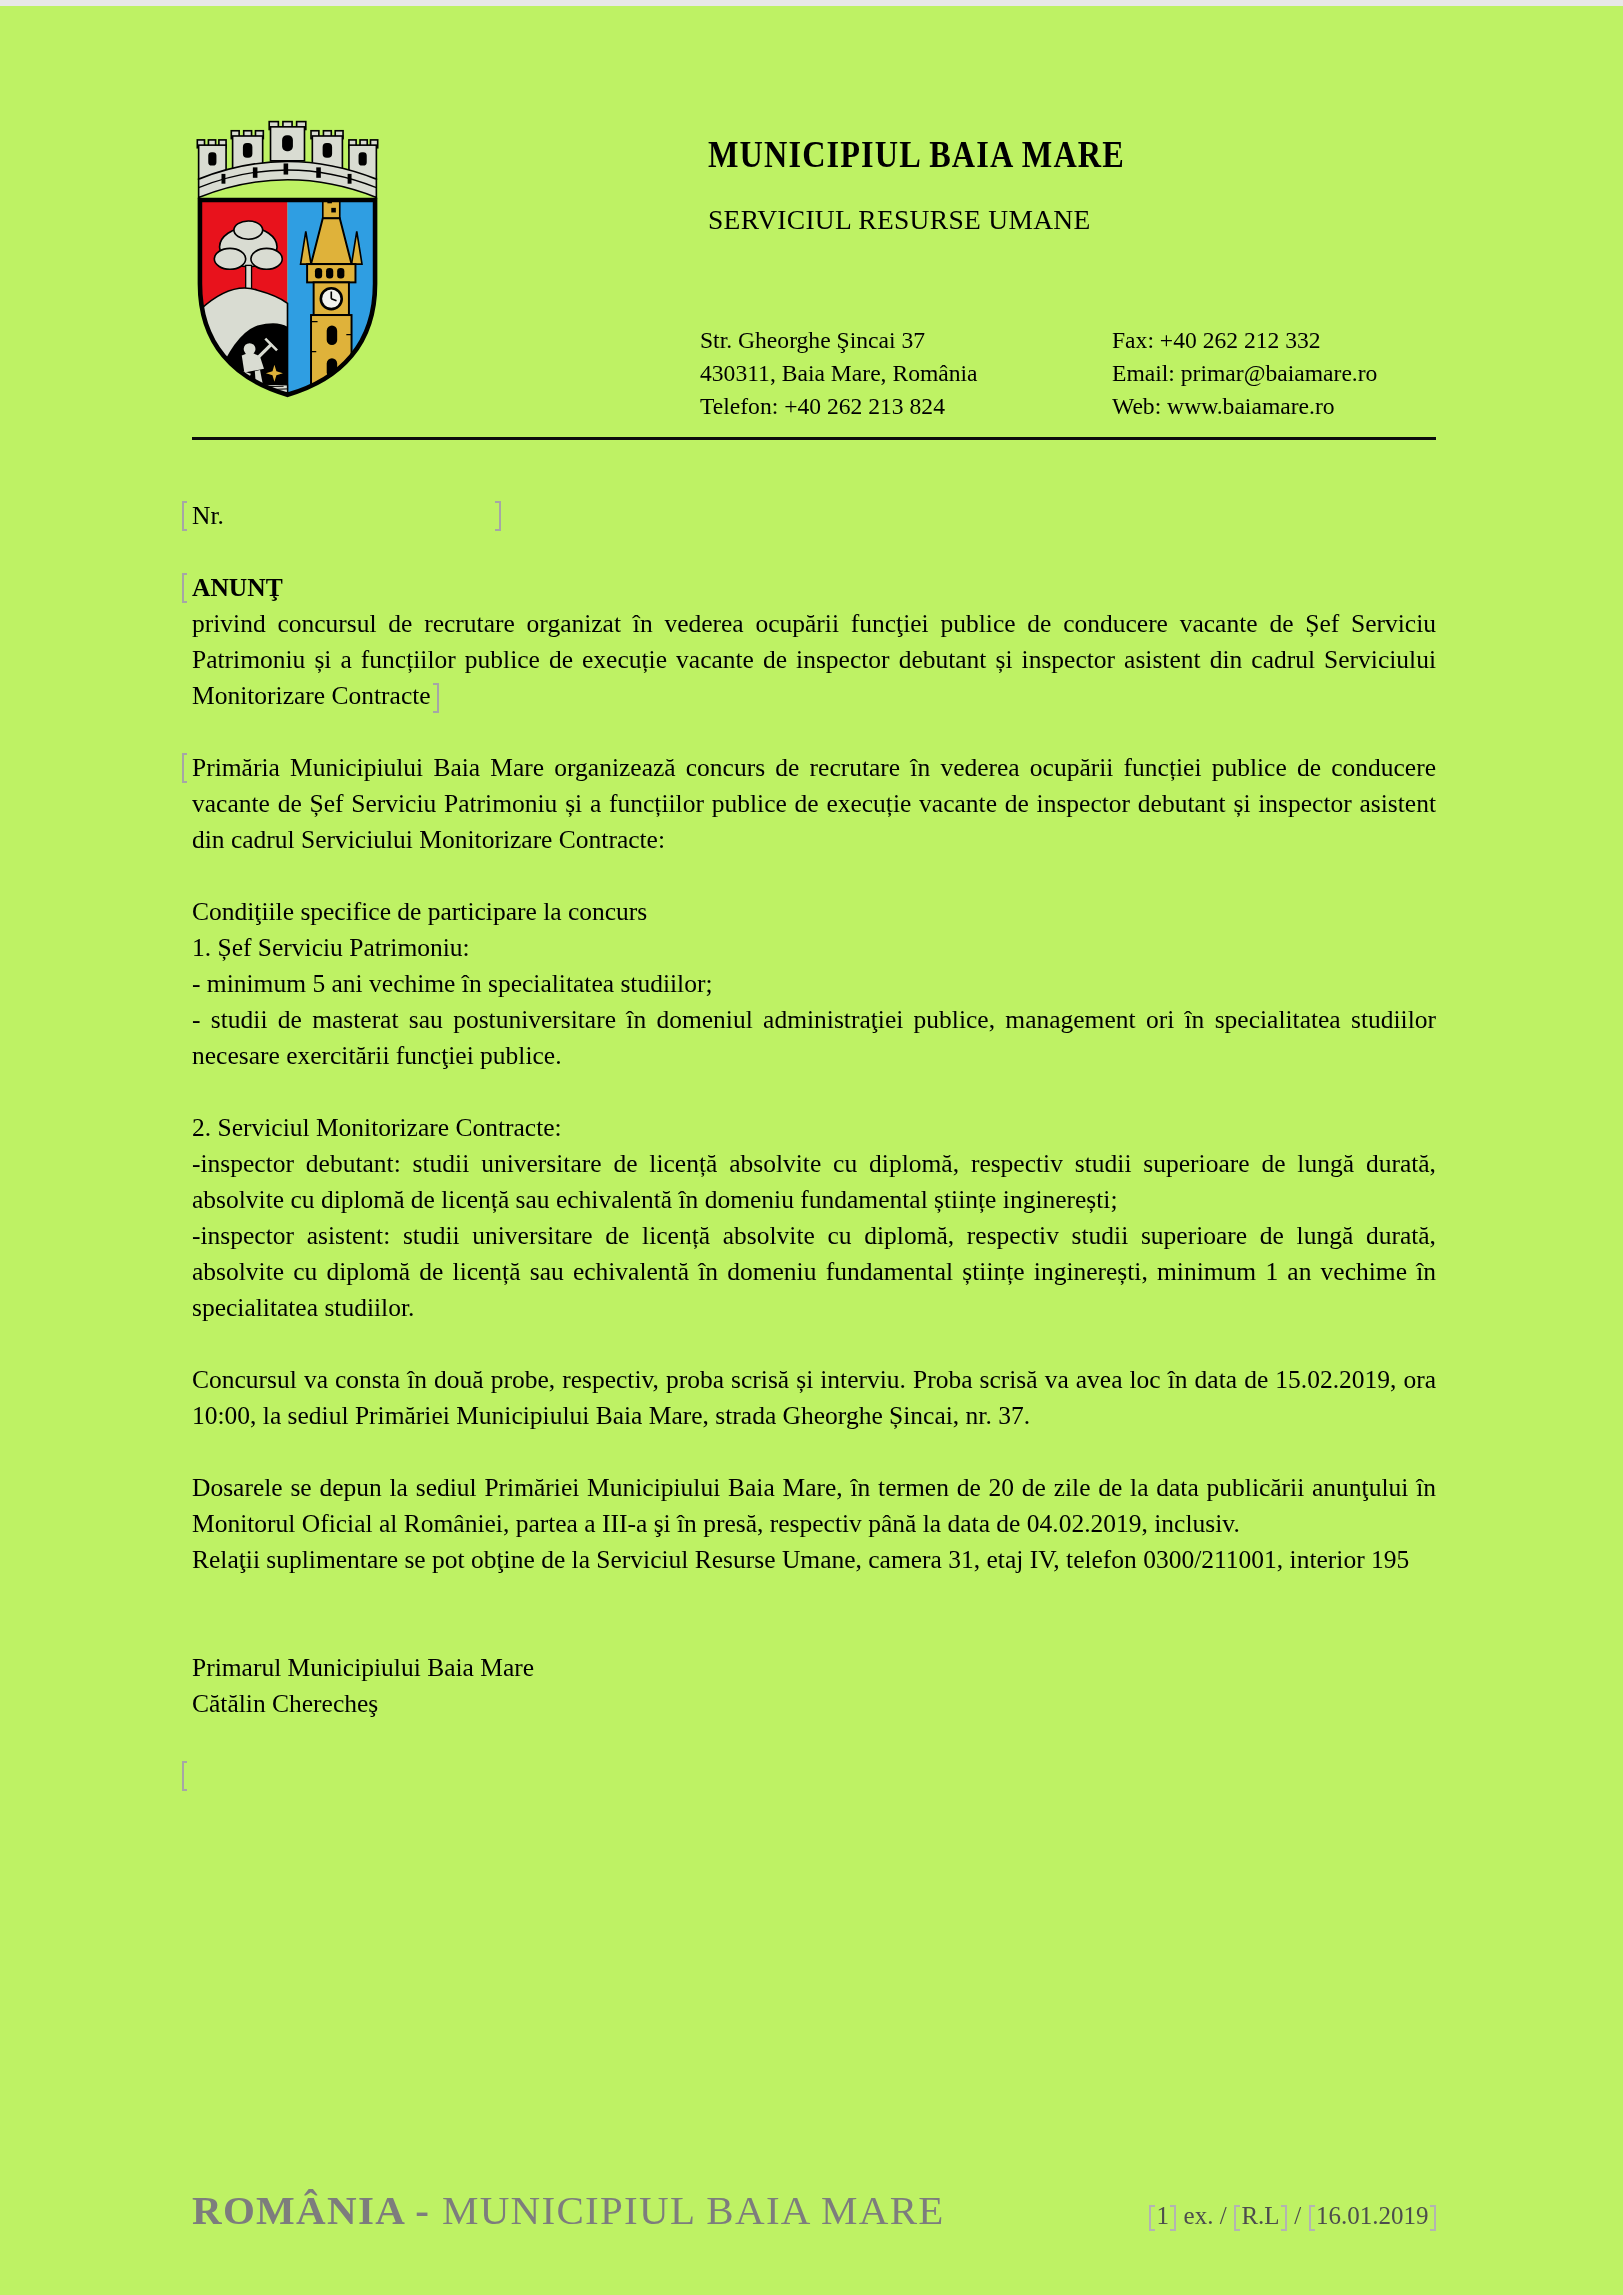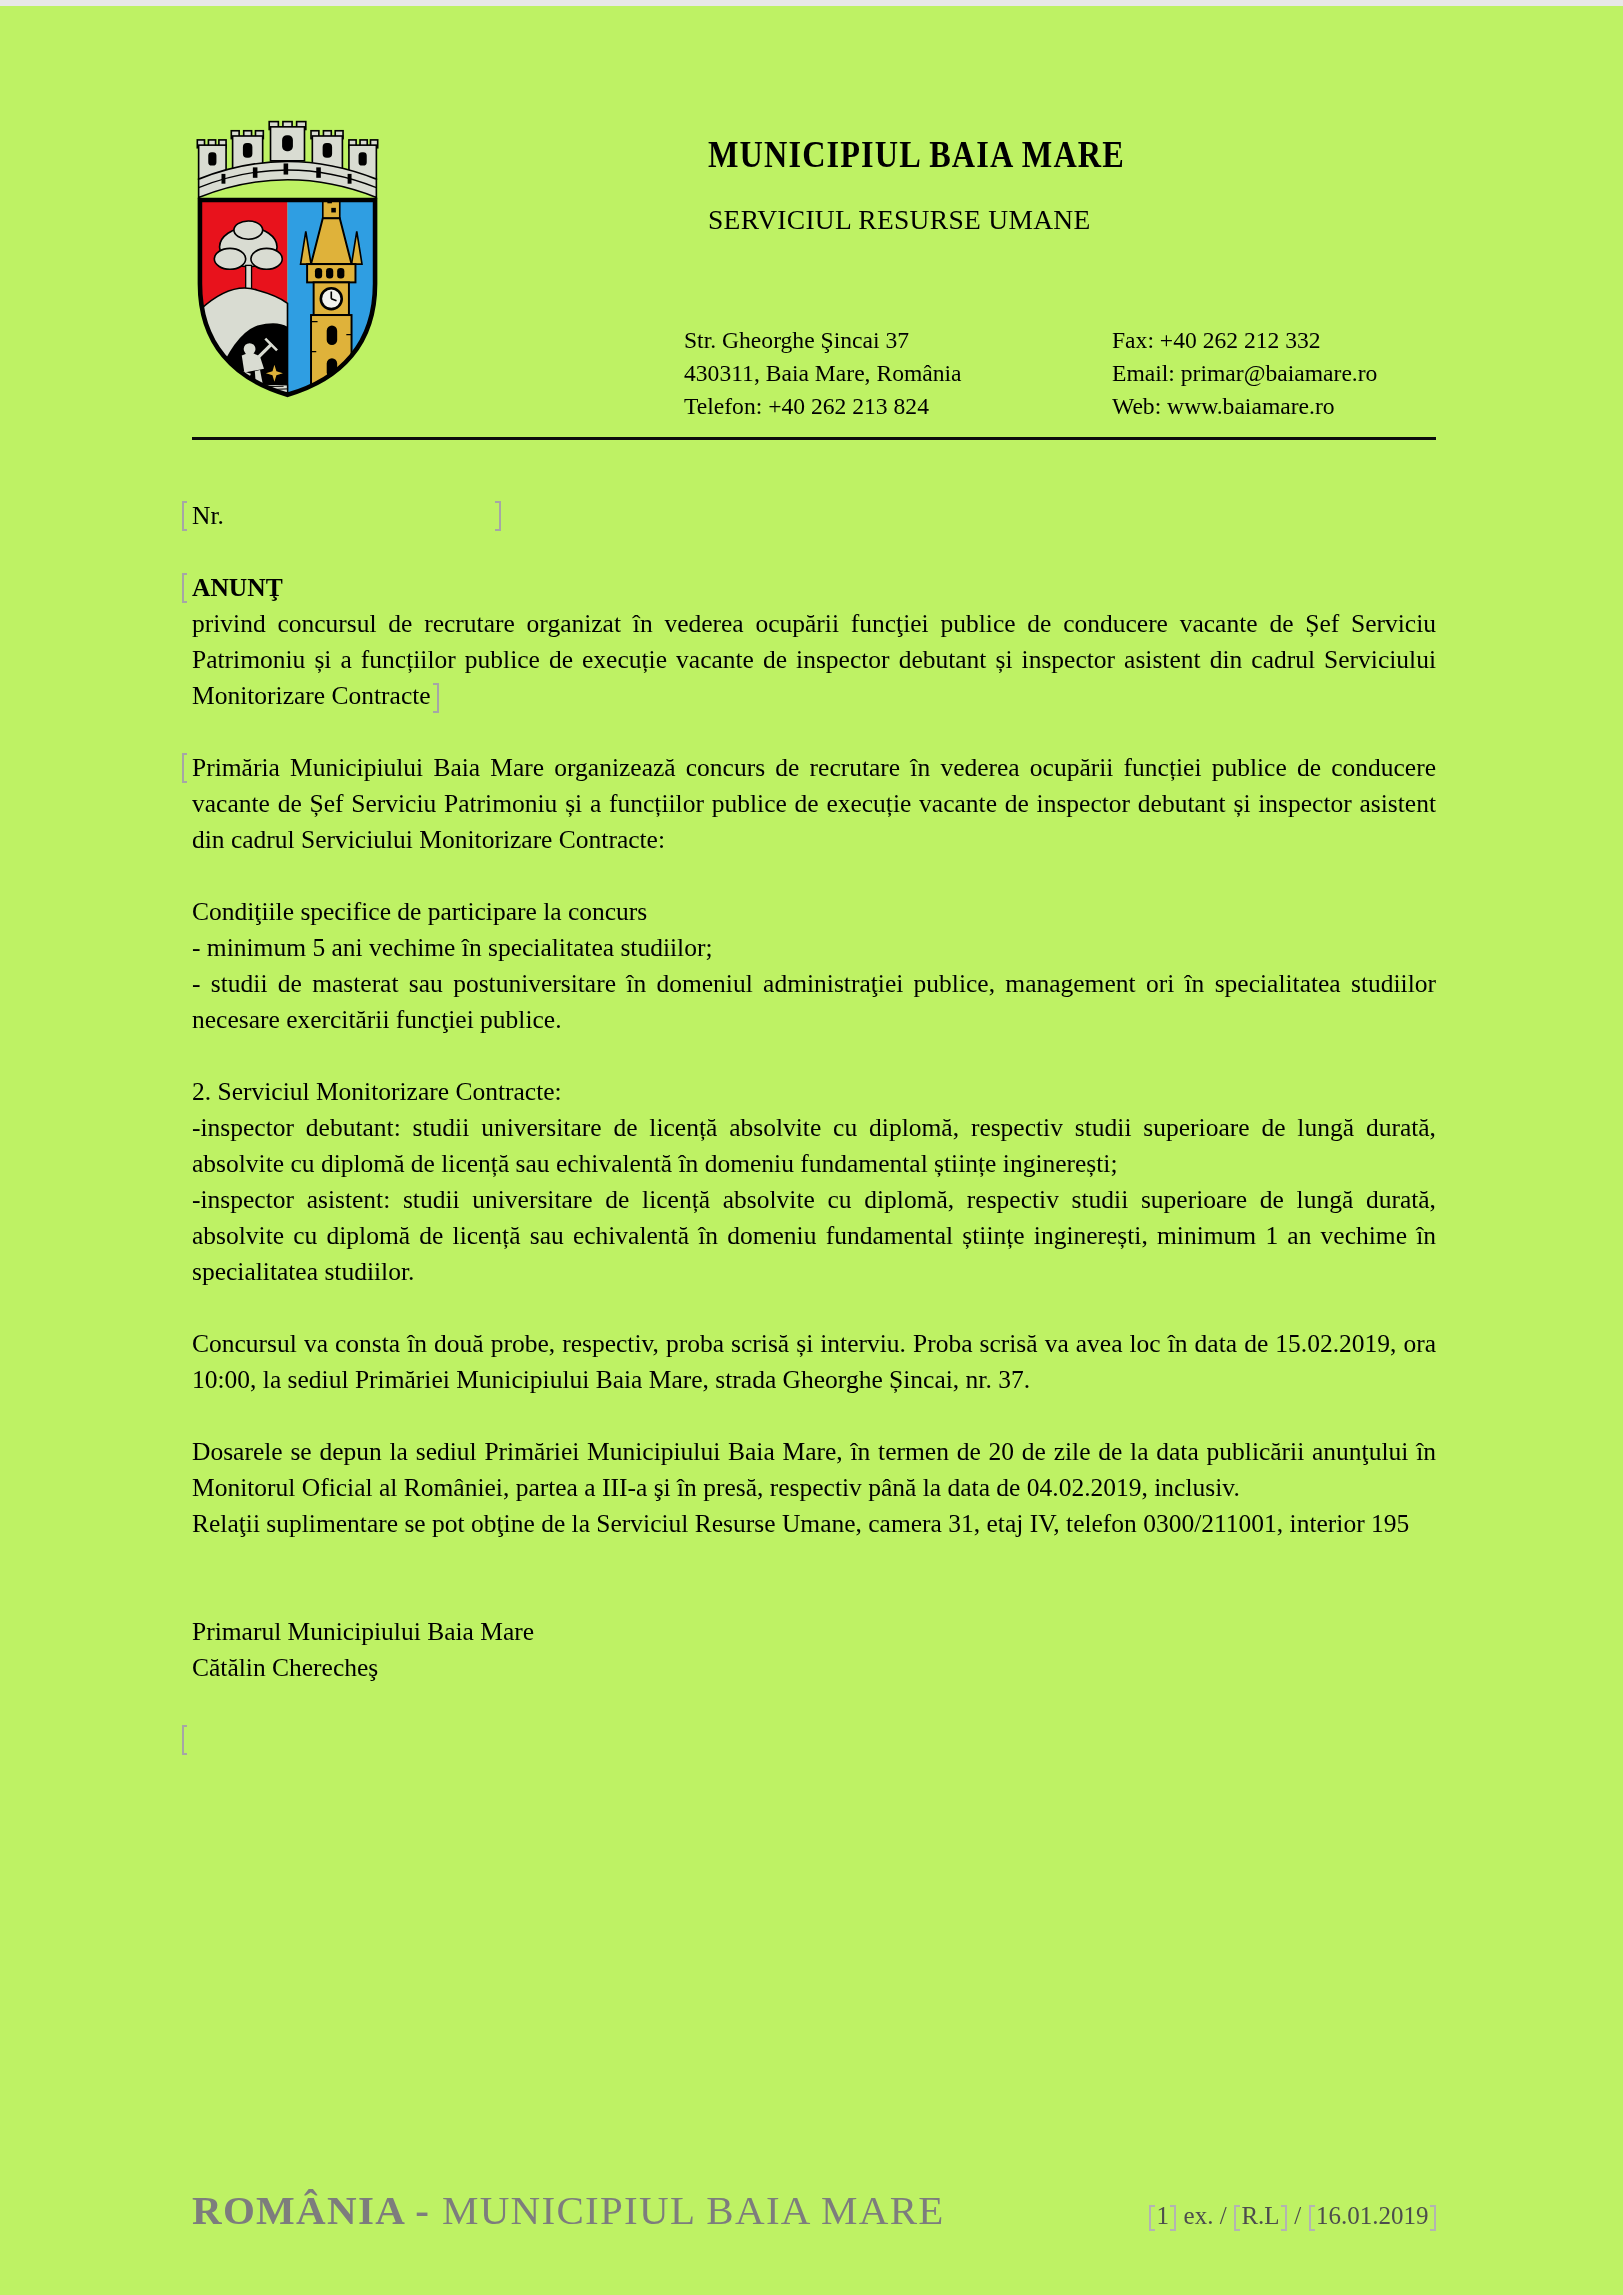--- a/index.html
+++ b/index.html
@@ -11,21 +11,21 @@
   
   #coa{position:absolute; left:192px; top:113px; width:191px; height:281px;}
   #org-title{
     position:absolute; left:708px; top:126px; font-size:38px; font-weight:bold;
     letter-spacing:1.3px; white-space:nowrap; transform:scaleX(.85); transform-origin:0 0;
   }
   #org-subtitle{
     position:absolute; left:708px; top:198px; font-size:27.5px; letter-spacing:0.3px; white-space:nowrap;
   }
   .contact{position:absolute; top:318px; font-size:23.6px; line-height:33px; white-space:nowrap;}
-  #contact-left{left:684px;}
+  #contact-left{left:700px;}
   #contact-right{left:1112px;}
   #header-rule{position:absolute; left:192px; top:431px; width:1244px; height:2.6px; background:#0d0d0d;}
   
   #main-text{
     position:absolute; left:192px; top:492px; width:1244px;
     font-size:25.5px; line-height:36px; color:#000;
   }
   #main-text p{margin:0; position:relative;}
   .j{text-align:justify;}
   .blank{height:36px;}
@@ -198,20 +198,21 @@
     <div class="blank"></div>
 
     <p class="j">
       <span class="bm lead">
           <i></i>
         </span><span>Primăria Municipiului Baia Mare organizează concurs de recrutare în vederea ocupării funcției publice de conducere vacante de Șef Serviciu Patrimoniu și a funcțiilor publice de execuție vacante de inspector debutant și inspector asistent din cadrul Serviciului Monitorizare Contracte:</span>
     </p>
     <div class="blank"></div>
 
     <p>Condiţiile specifice de participare la concurs</p>
+    <p>1. Șef Serviciu Patrimoniu:</p>
     <p>- minimum 5 ani vechime în specialitatea studiilor;</p>
     <p class="j">- studii de masterat sau postuniversitare în domeniul administraţiei publice, management ori în specialitatea studiilor necesare exercitării funcţiei publice.</p>
     <div class="blank"></div>
 
     <p>2. Serviciul Monitorizare Contracte:</p>
     <p class="j">-inspector debutant: studii universitare de licență absolvite cu diplomă, respectiv studii superioare de lungă durată, absolvite cu diplomă de licență sau echivalentă în domeniu fundamental științe inginerești;</p>
     <p class="j">-inspector asistent: studii universitare de licență absolvite cu diplomă, respectiv studii superioare de lungă durată, absolvite cu diplomă de licență sau echivalentă în domeniu fundamental științe inginerești, minimum 1 an vechime în specialitatea studiilor.</p>
     <div class="blank"></div>
 
     <p class="j">Concursul va consta în două probe, respectiv, proba scrisă și interviu. Proba scrisă va avea loc în data de 15.02.2019, ora 10:00, la sediul Primăriei Municipiului Baia Mare, strada Gheorghe Șincai, nr. 37.</p>

